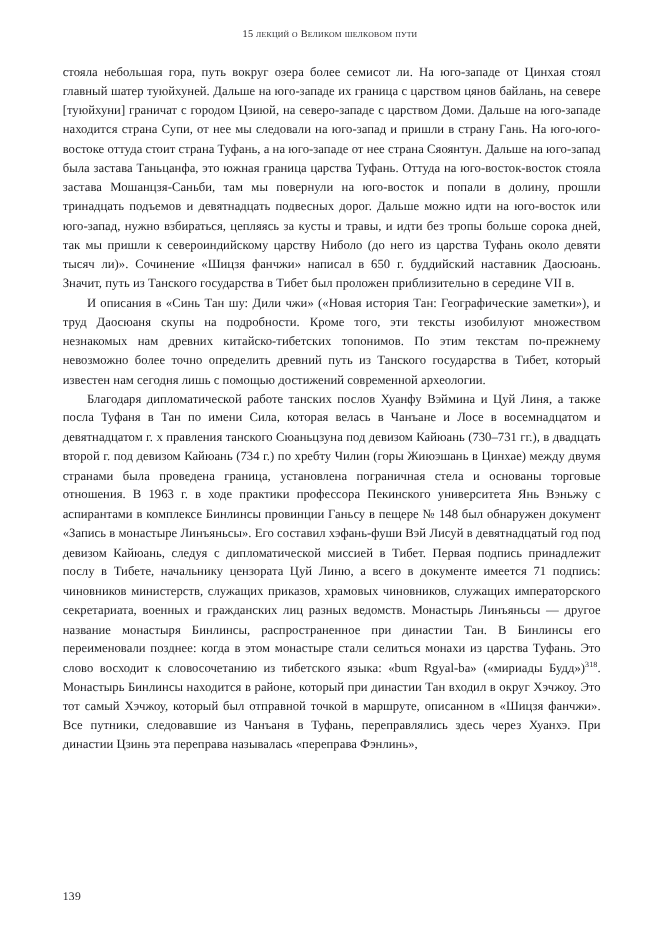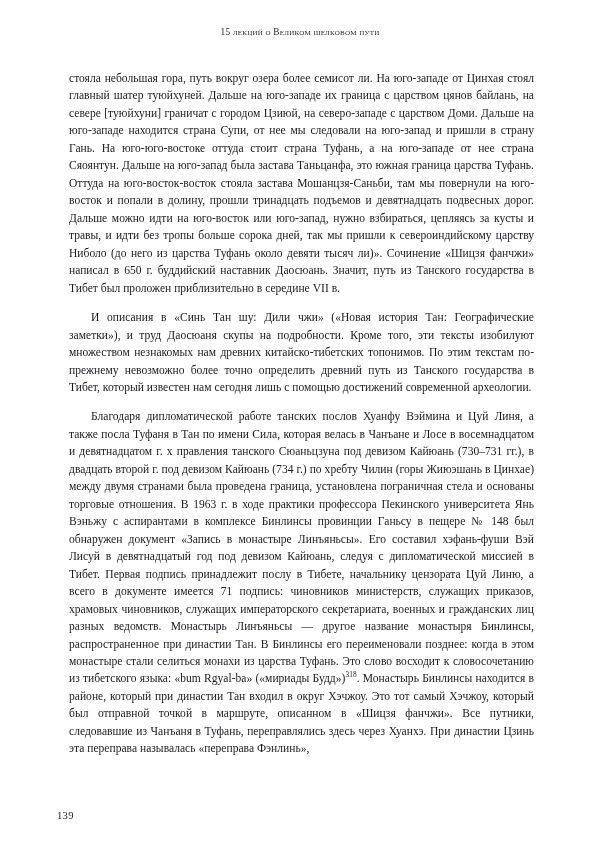--- a/index.html
+++ b/index.html
@@ -42,21 +42,21 @@
 
   
   .text-column {
     position: absolute;
     top: 58px;
     left: 57px;
     width: 489px;
   }
 
   .para {
-    margin: 12px;
+    margin: 0;
     text-align: justify;
     text-align-last: left;
     font-size: 11.55px;
     line-height: 17.47px;
     letter-spacing: 0.012px;
     word-spacing: 0.02px;
     hyphens: manual;
     color: #1b1b1f;
   }
   .para + .para {

